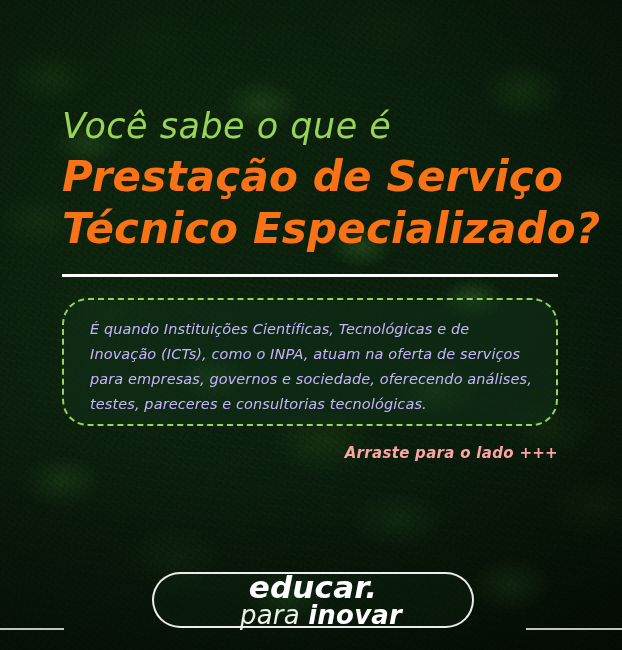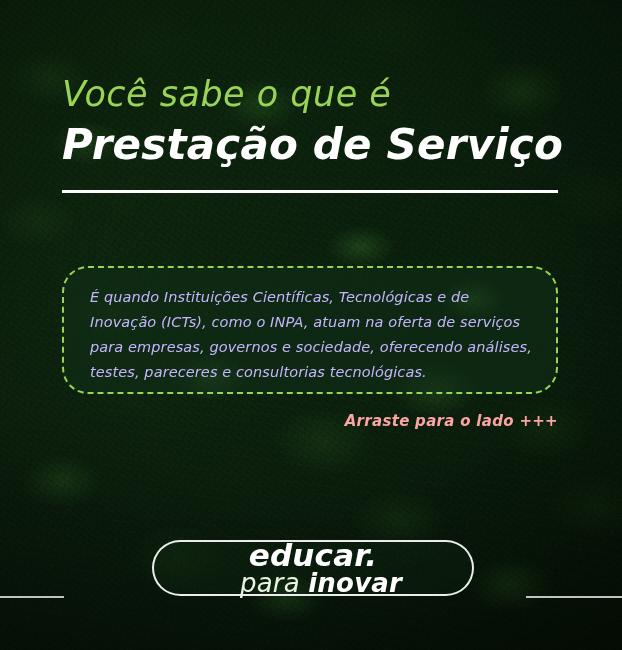--- a/index.html
+++ b/index.html
@@ -76,20 +76,21 @@
   .bg-vignette {
     position: absolute;
     inset: 0;
     background: radial-gradient(ellipse 85% 75% at 50% 45%, rgba(0,0,0,0) 40%, rgba(0,0,0,.45) 100%);
   }
 
   
   .content {
     position: absolute;
     inset: 0;
+    margin-top: 32px;
   }
 
   .headline-block {
     position: absolute;
     left: 62px;
     top: 72px;
     width: 510px;
   }
 
   .kicker {
@@ -102,21 +103,21 @@
     color: #9ad356;
   }
 
   .headline {
     font-family: "DejaVu Sans", sans-serif;
     font-style: italic;
     font-weight: 700;
     font-size: 42px;
     line-height: 50px;
     letter-spacing: .2px;
-    color: #ffffff;
+    color: #f97316;
     white-space: nowrap;
   }
 
   .headline.l1 { margin-top: 4px; }
   .headline.l2 { margin-top: 2px; }
 
   .rule {
     width: 496px;
     height: 3px;
     background: #ffffff;
@@ -224,20 +225,21 @@
   <div class="bg-photo"></div>
   <div class="bg-noise"></div>
   <div class="bg-tint"></div>
   <div class="bg-vignette"></div>
 
   <div class="content">
 
     <div class="headline-block">
       <div class="kicker">Você sabe o que é</div>
       <div class="headline l1">Prestação de Serviço</div>
+      <div class="headline l2">Técnico Especializado?</div>
       <div class="rule"></div>
     </div>
 
     <div class="callout">
       <p>É quando Instituições Científicas, Tecnológicas e de Inovação (ICTs), como o INPA, atuam na oferta de serviços para empresas, governos e sociedade, oferecendo análises, testes, pareceres e consultorias tecnológicas.</p>
     </div>
 
     <div class="swipe">Arraste para o lado +++</div>
 
     <div class="logo-tail left"></div>

